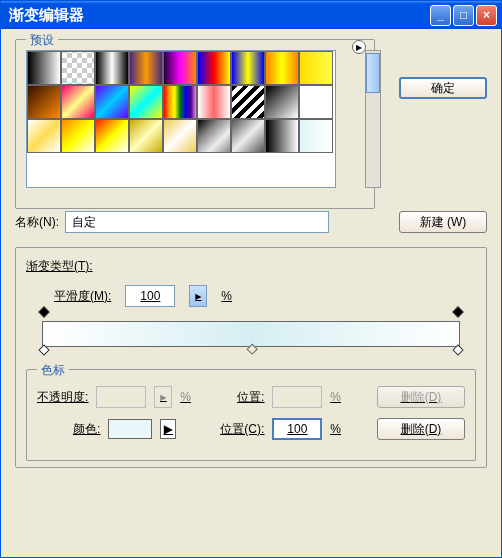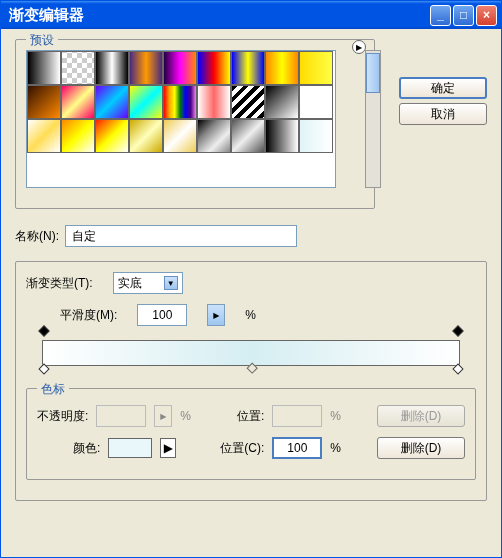--- a/index.html
+++ b/index.html
@@ -4,33 +4,33 @@
 <style>
 * { box-sizing: border-box; margin: 0; padding: 0; font-family: "Microsoft YaHei", SimSun, Arial, sans-serif; font-size: 12px; }
 body { background: #ece9d8; }
 .window { width: 502px; height: 558px; border: 1px solid #0054e3; background: #ece9d8; }
 .titlebar { height: 28px; background: linear-gradient(to bottom, #3b8ef5 0%, #0054e3 10%, #0054e3 90%, #0046c8 100%); display: flex; align-items: center; padding: 0 4px 0 8px; }
 .titlebar-text { color: #fff; font-weight: bold; font-size: 15px; flex: 1; }
 .titlebar-btns { display: flex; gap: 2px; }
 .titlebar-btn { width: 21px; height: 21px; background: linear-gradient(to bottom,#70a7f0,#2e6bd4); border: 1px solid #fff; border-radius: 3px; color: #fff; display: flex; align-items: center; justify-content: center; font-weight: bold; font-size: 12px; cursor: pointer; }
 .titlebar-btn.close { background: linear-gradient(to bottom,#f08070,#d4422e); }
 .body { padding: 10px 14px; position: relative; }
-.fieldset { border: 1px solid #999; border-radius: 2px; padding: 10px; position: relative; margin-bottom: 16px; }
+.fieldset { border: 1px solid #999; border-radius: 2px; padding: 10px; position: relative; margin-bottom: 2px; text-decoration: underline; }
 .legend { position: absolute; top: -8px; left: 10px; background: #ece9d8; padding: 0 4px; color: #2a5caa; font-size: 12px; }
 .fieldset.top { width: 360px; height: 170px; }
 .preset-area { position: relative; }
 .preset-grid { display: grid; grid-template-columns: repeat(9, 34px); grid-template-rows: repeat(4, 34px); gap: 0; border: 1px solid #7b9ebd; background: #fff; width: 310px; height: 138px; overflow: hidden; }
 .swatch { width: 34px; height: 34px; border: 1px solid #666; }
 .scroll { position: absolute; right: -17px; top: 0; width: 16px; height: 138px; background: #e4e2d8; border: 1px solid #999; }
 .scroll-thumb { width: 14px; height: 40px; background: linear-gradient(to right,#cbe2fb,#9ec6f0); border: 1px solid #6a8fc1; margin-top: 2px; }
 .expand-arrow { position: absolute; top: -10px; right: -2px; width: 14px; height: 14px; border: 1px solid #666; border-radius: 50%; background: #fff; display:flex; align-items:center; justify-content:center; font-size:8px; }
 .btn-col { position: absolute; right: 14px; top: 48px; display: flex; flex-direction: column; gap: 4px; }
 .btn { width: 88px; height: 22px; background: linear-gradient(to bottom,#fff,#eee6d8); border: 1px solid #7b7b7b; border-radius: 3px; display:flex; align-items:center; justify-content:center; cursor:pointer; }
 .btn.primary { border: 2px solid #4a7dc1; }
-.row { display: flex; align-items: center; gap: 20px; margin-bottom: 10px; }
+.row { display: flex; align-items: center; gap: 14px; margin-bottom: 10px; }
 .label { color: #000; }
 .textin { flex: 1; height: 22px; border: 1px solid #7b9ebd; background: #fff; padding: 0 6px; }
 .select { width: 70px; height: 22px; border: 1px solid #7b9ebd; background: #fff; display:flex; align-items:center; justify-content:space-between; padding:0 4px; cursor:pointer; }
 .sel-arrow { width: 14px; height: 14px; background: linear-gradient(to bottom,#cbe2fb,#9ec6f0); border:1px solid #6a8fc1; display:flex;align-items:center;justify-content:center; font-size:8px; }
 .numin { width: 50px; height: 22px; border: 1px solid #7b9ebd; background: #fff; text-align:center; display:flex; align-items:center; justify-content:center;}
 .arrow-btn { width: 18px; height: 22px; border: 1px solid #7b9ebd; background: linear-gradient(to bottom,#cbe2fb,#9ec6f0); display:flex;align-items:center;justify-content:center; font-size:8px; cursor:pointer;}
 .gradient-bar { height: 26px; border: 1px solid #666; margin: 14px 16px 6px 16px; background: linear-gradient(to right, #fff 0%, #d5eef2 50%, #fff 100%); position: relative; }
 .stop { position: absolute; width: 10px; height: 14px; }
 .stop.opacity { top: -14px; }
 .stop.color { bottom: -14px; }
@@ -126,36 +126,32 @@
           <div class="swatch g26"></div>
         </div>
         <div class="scroll">
             <div class="scroll-thumb"></div>
           </div>
       </div>
     </div>
 
     <div class="btn-col">
       <div class="btn primary">确定</div>
-      <div class="btn">取消</div>
     </div>
 
     <div class="name-row">
       <span class="label">名称(N):</span>
-      <input class="textin" style="width: 232px; flex: 0 0 auto;" value="自定">
+      <input class="textin" style="width: 264px; flex: 0 0 auto;" value="自定">
       <span style="flex:1"></span>
+      <div class="btn">新建 (W)</div>
     </div>
 
     <div class="fieldset grad">
       <div class="row">
         <span class="label">渐变类型(T):</span>
-        <div class="select">
-          <span>实底</span>
-          <span class="sel-arrow">▼</span>
-        </div>
       </div>
       <div class="row">
         <span class="spacer"></span>
         <span class="label">平滑度(M):</span>
         <div class="numin">100</div>
         <div class="arrow-btn">▶</div>
         <span>%</span>
       </div>
 
       <div class="gradient-bar">

